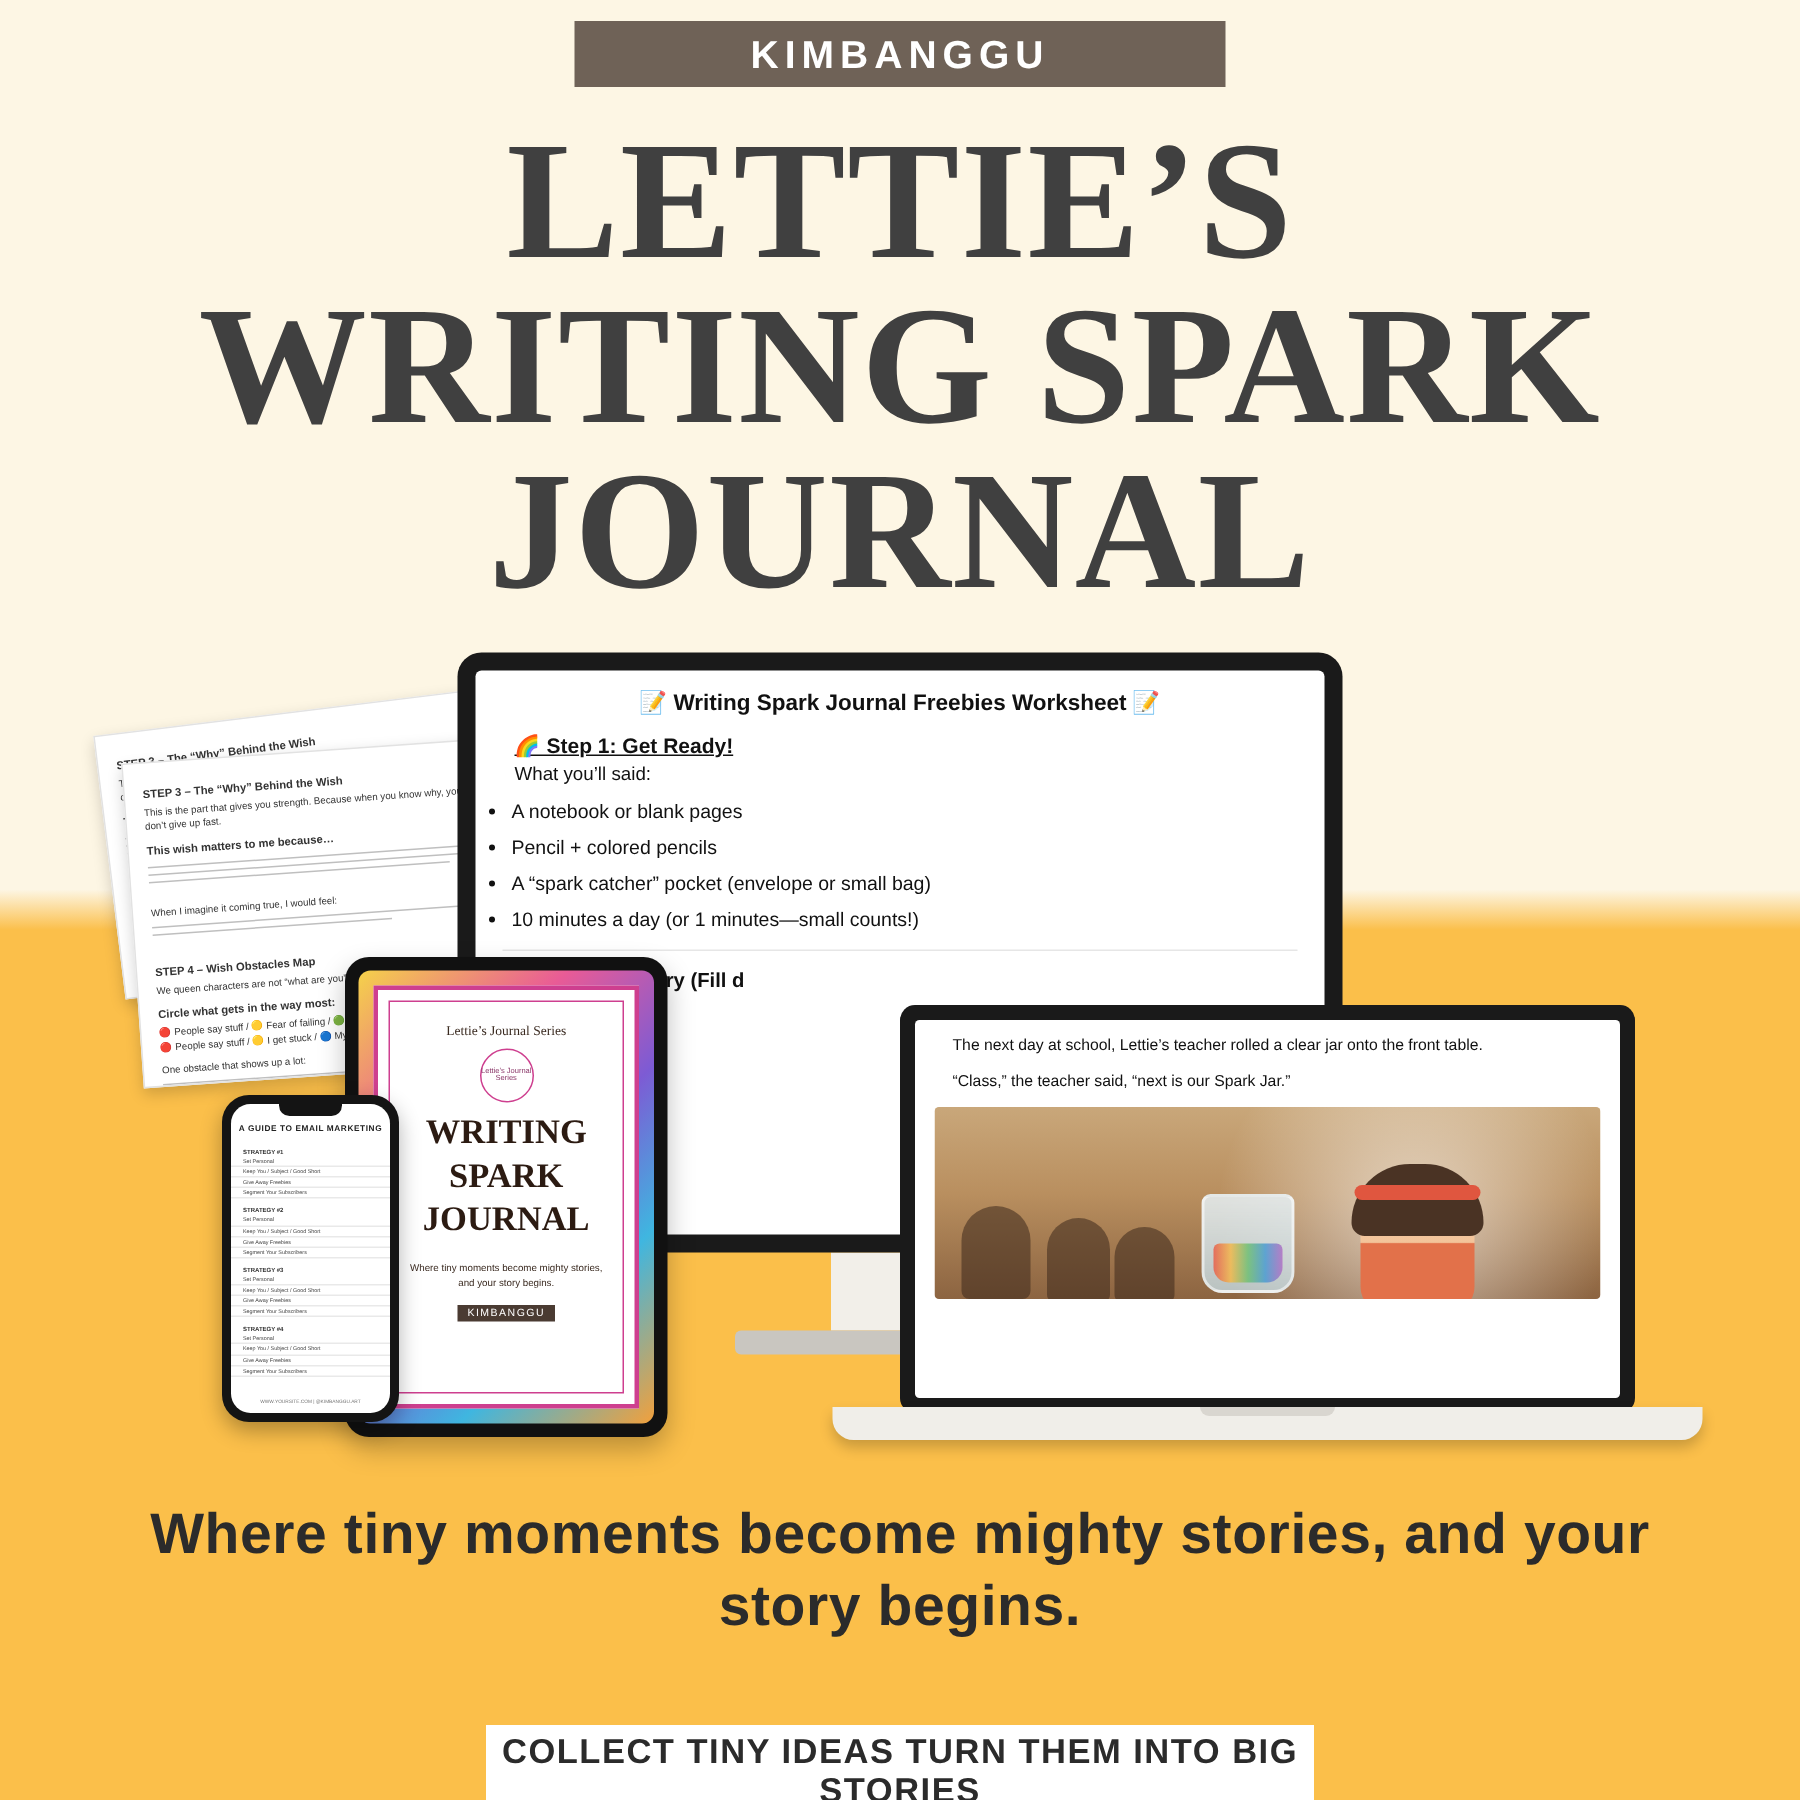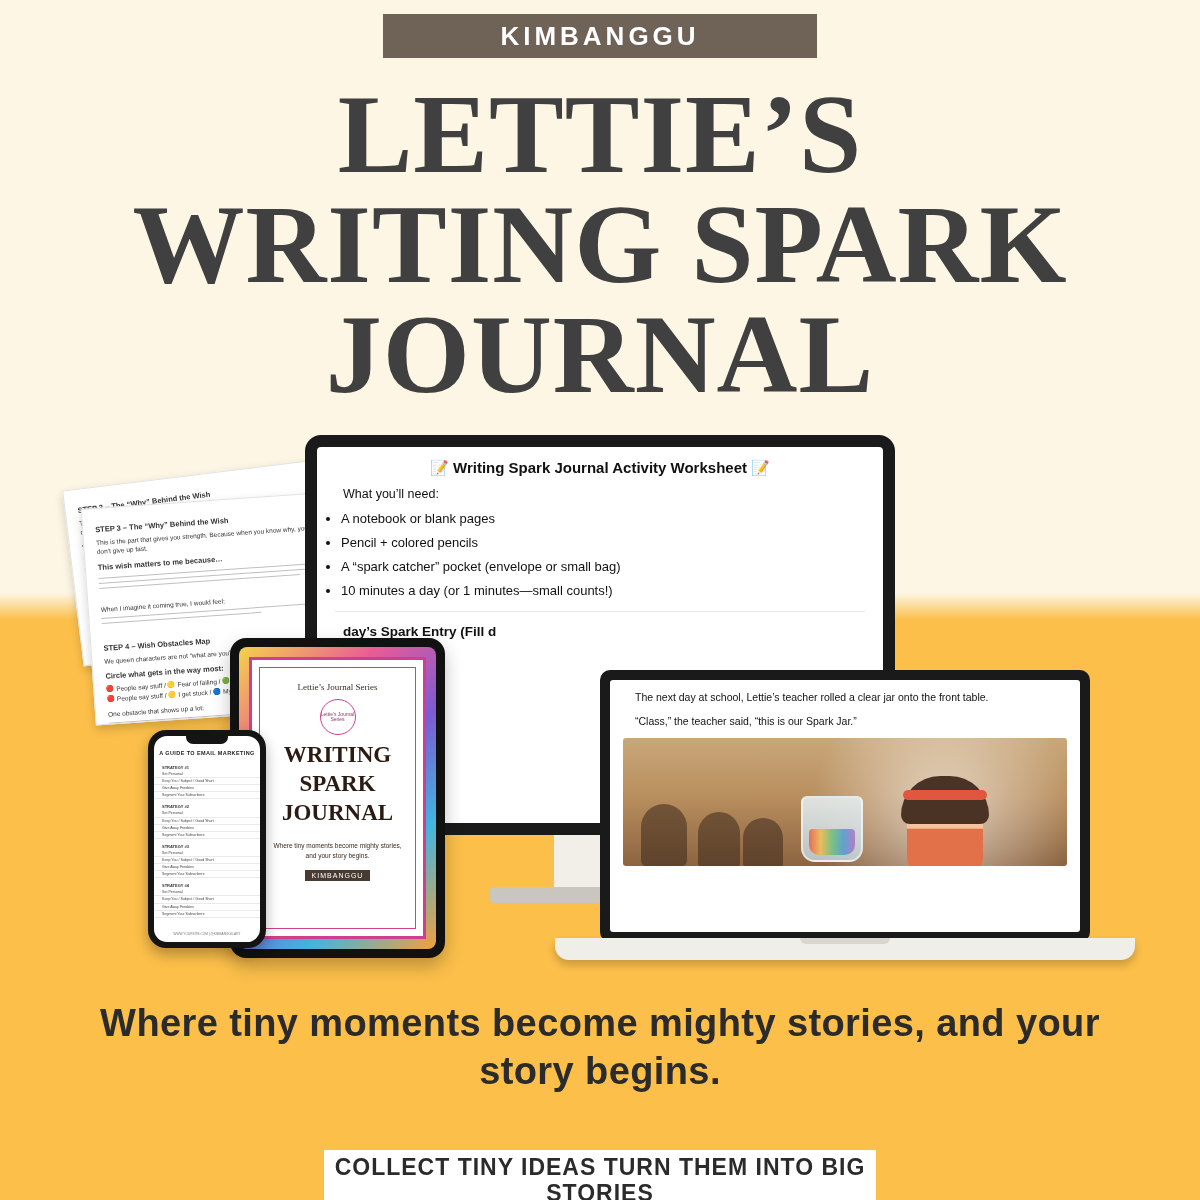--- a/index.html
+++ b/index.html
@@ -189,22 +189,23 @@
       <div class="pf-title">JOURNAL</div>
       <div class="pf-tag">…to big stories.</div>
     </div>
   </div>
 
   <div class="monitor">
     <div class="stand-neck"></div>
     <div class="stand-base"></div>
     <div class="bezel">
       <div class="screen">
-        <div class="ws-title">📝 Writing Spark Journal Activity Worksheet 📝</div>
-        <div class="ws-sub">What you’ll need:</div>
+        <div class="ws-title">📝 Writing Spark Journal Freebies Worksheet 📝</div>
+        <div class="ws-step">🌈 Step 1: Get Ready!</div>
+        <div class="ws-sub">What you’ll said:</div>
         <ul class="ws-list">
           <li>A notebook or blank pages</li>
           <li>Pencil + colored pencils</li>
           <li>A “spark catcher” pocket (envelope or small bag)</li>
           <li>10 minutes a day (or 1 minutes—small counts!)</li>
         </ul>
         <div class="ws-divider"></div>
         <div class="ws-entry">day’s Spark Entry (Fill d</div>
         <div class="ws-field">Time:_</div>
         <div class="ws-field">(choose one)</div>
@@ -260,21 +261,21 @@
 
       <div class="p-foot">WWW.YOURSITE.COM   |   @KIMBANGGU.ART</div>
     </div>
   </div>
 
   <div class="laptop">
     <div class="lid">
       <div class="lscreen">
         <div class="story">
           <p>The next day at school, Lettie’s teacher rolled a clear jar onto the front table.</p>
-          <p>“Class,” the teacher said, “this is our Spark Jar.”</p>
+          <p>“Class,” the teacher said, “next is our Spark Jar.”</p>
         </div>
         <div class="story-img">
           <div class="si-kid" style="left:4%;top:52%;width:46px;height:62px;"></div>
           <div class="si-kid" style="left:17%;top:58%;width:42px;height:56px;"></div>
           <div class="si-kid" style="left:27%;top:63%;width:40px;height:50px;"></div>
           <div class="si-jar"></div>
           <div class="si-girl"></div>
         </div>
       </div>
     </div>

